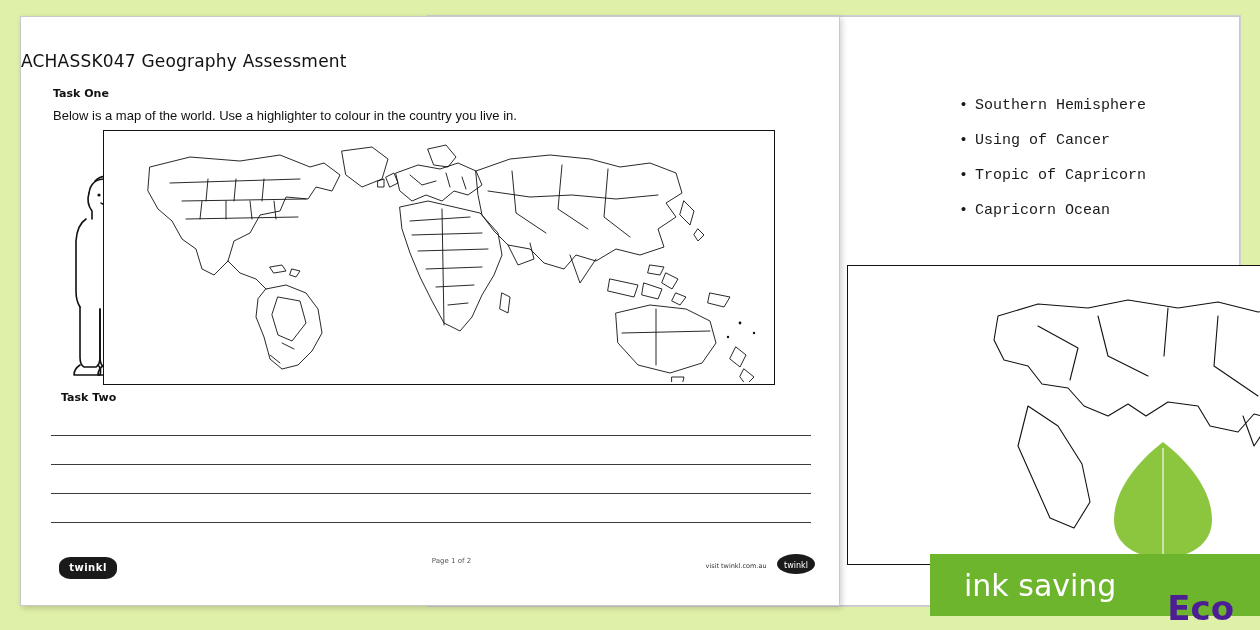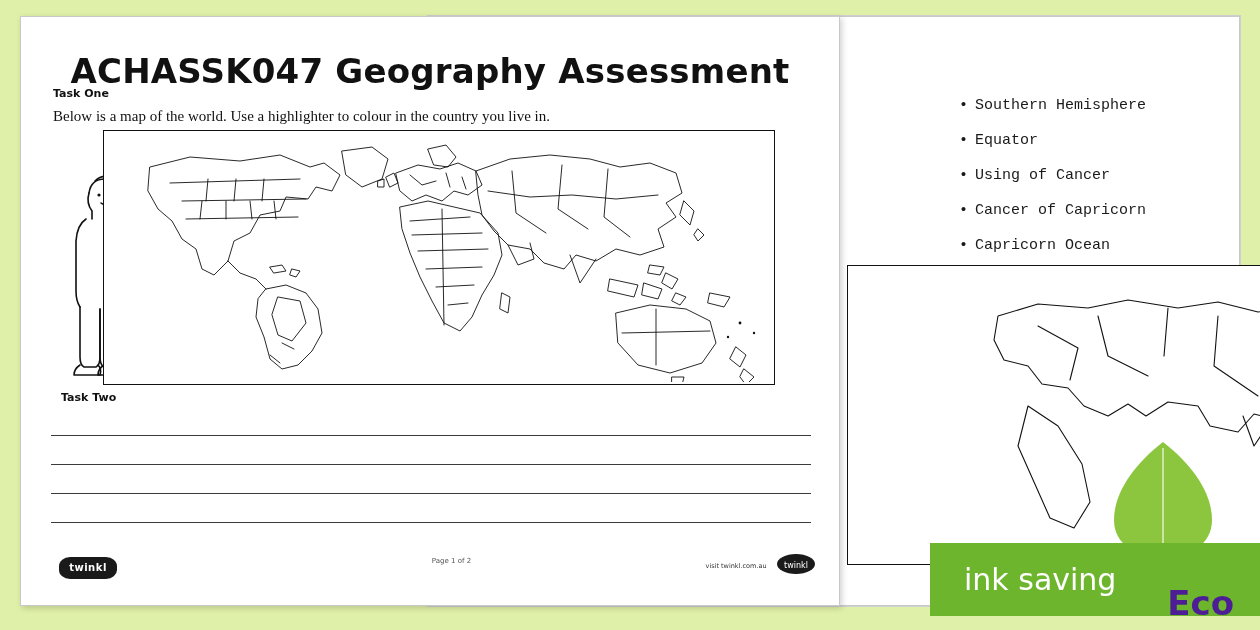--- a/index.html
+++ b/index.html
@@ -74,38 +74,37 @@
     overflow: hidden;
     background: #fff;
   }
   .back-mapbox svg { position: absolute; left: -150px; top: -10px; }
 
   
   .doc-title {
     position: absolute;
     left: 0; right: 0;
     top: 34px;
-    text-align: center;
-    font-family: "DejaVu Sans", sans-serif;
-    font-weight: bold;
-    font-size: 34px;
+    font-family: "DejaVu Sans", sans-serif;
+    font-weight: normal;
+    font-size: 17px;
     color: #111;
     letter-spacing: 0.2px;
   }
   .task-heading {
     position: absolute;
     font-family: "DejaVu Sans", sans-serif;
     font-weight: bold;
     font-size: 11px;
     color: #111;
   }
   .task-text {
     position: absolute;
-    font-family: Liberation Serif, serif;
-    font-size: 15px;
+    font-family: Liberation Sans, sans-serif;
+    font-size: 13px;
     color: #111;
   }
   #task-one-heading { left: 32px; top: 70px; }
   #task-one-text { left: 32px; top: 91px; }
   #task-two-heading { left: 40px; top: 374px; }
   #task-two-text { left: 32px; top: 396px; }
 
   .front-mapbox {
     position: absolute;
     left: 82px;
@@ -182,21 +181,21 @@
     display: inline-block;
     width: 42px; height: 30px;
     vertical-align: middle;
   }
   
   #eco-badge {
     position: absolute;
     right: 0;
     bottom: 14px;
     width: 330px;
-    height: 73px;
+    height: 62px;
     background: #6cb52d;
     display: flex;
     align-items: center;
     justify-content: space-between;
     padding: 0 26px 0 34px;
     box-sizing: border-box;
   }
   #eco-badge .eco-text {
     color: #ffffff;
     font-family: "DejaVu Sans", sans-serif;
@@ -220,23 +219,22 @@
 </head>
 <body>
 
 <div id="stage">
 
   <div class="sheet" id="sheet-back">
 
     <div class="back-list">
       <ul>
         <li>Southern Hemisphere</li>
-        <li>Equator</li>
         <li>Using of Cancer</li>
-        <li>Cancer of Capricorn</li>
+        <li>Tropic of Capricorn</li>
         <li>Capricorn Ocean</li>
       </ul>
     </div>
 
     <div class="back-mapbox">
       <svg width="900" height="330" viewBox="0 0 900 330">
         <g fill="none" stroke="#111" stroke-width="1.1" stroke-linejoin="round" stroke-linecap="round">
 
           <path d="M300 60 L340 48 L390 52 L430 44 L480 52 L520 46 L560 56 L600 50 L640 62 L670 58 L700 70
                    L690 92 L660 100 L672 116 L650 130 L660 150 L630 160 L600 150 L580 164 L556 158

